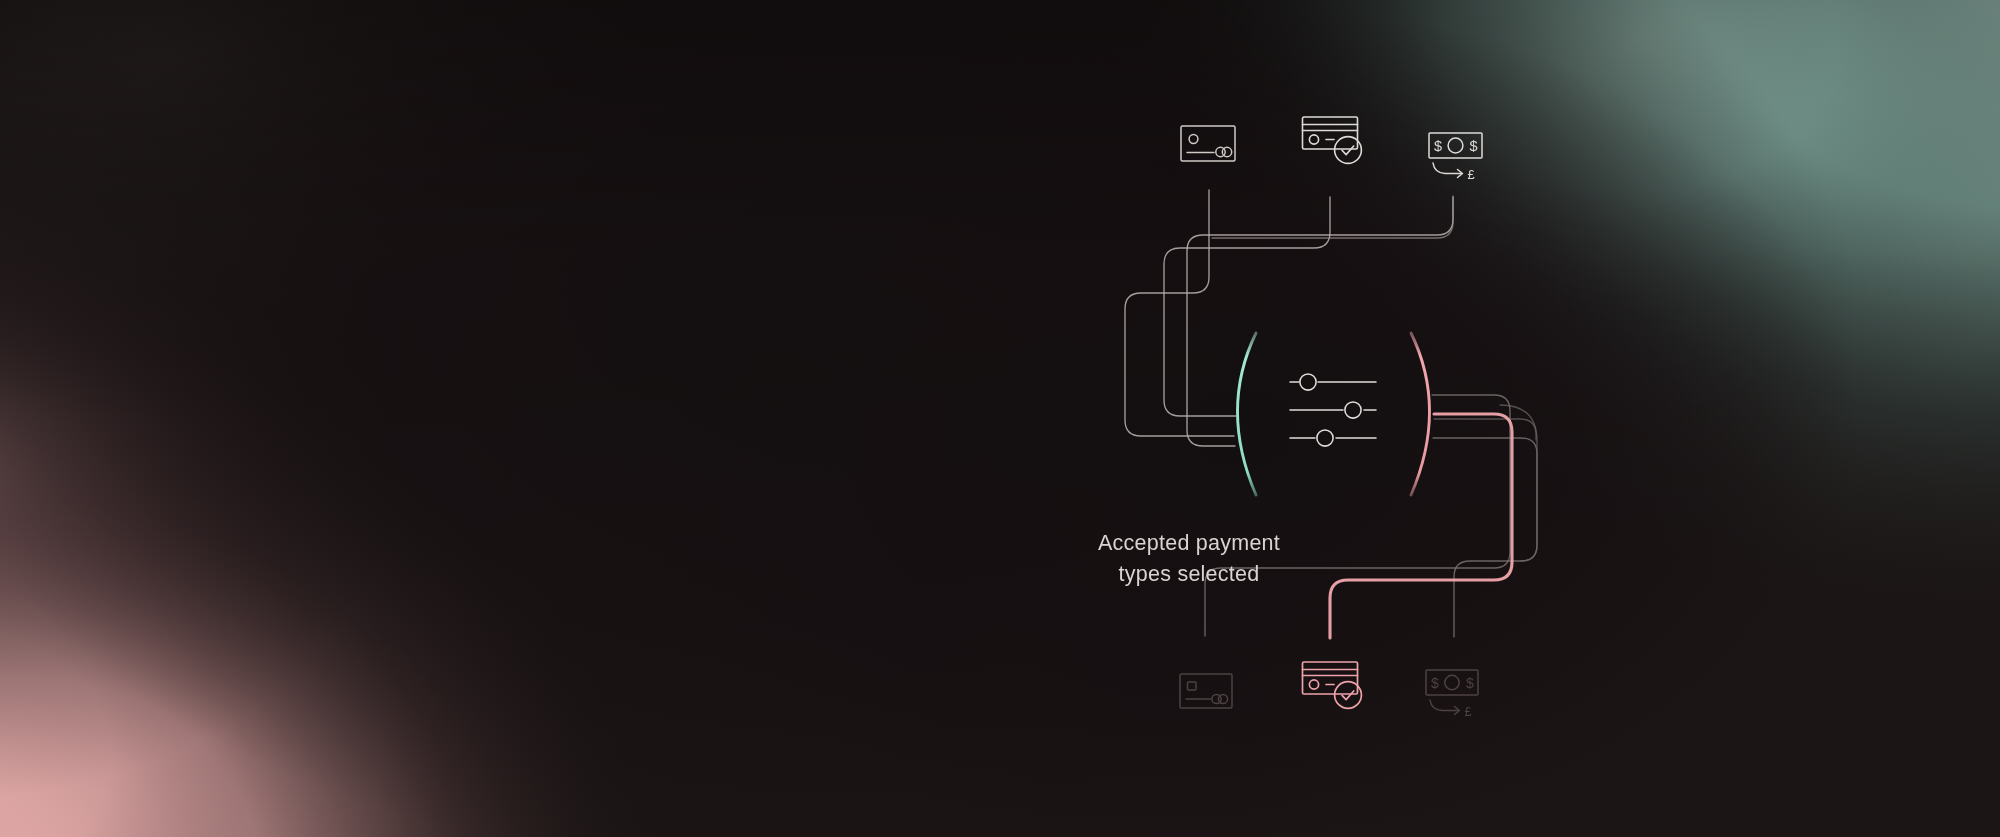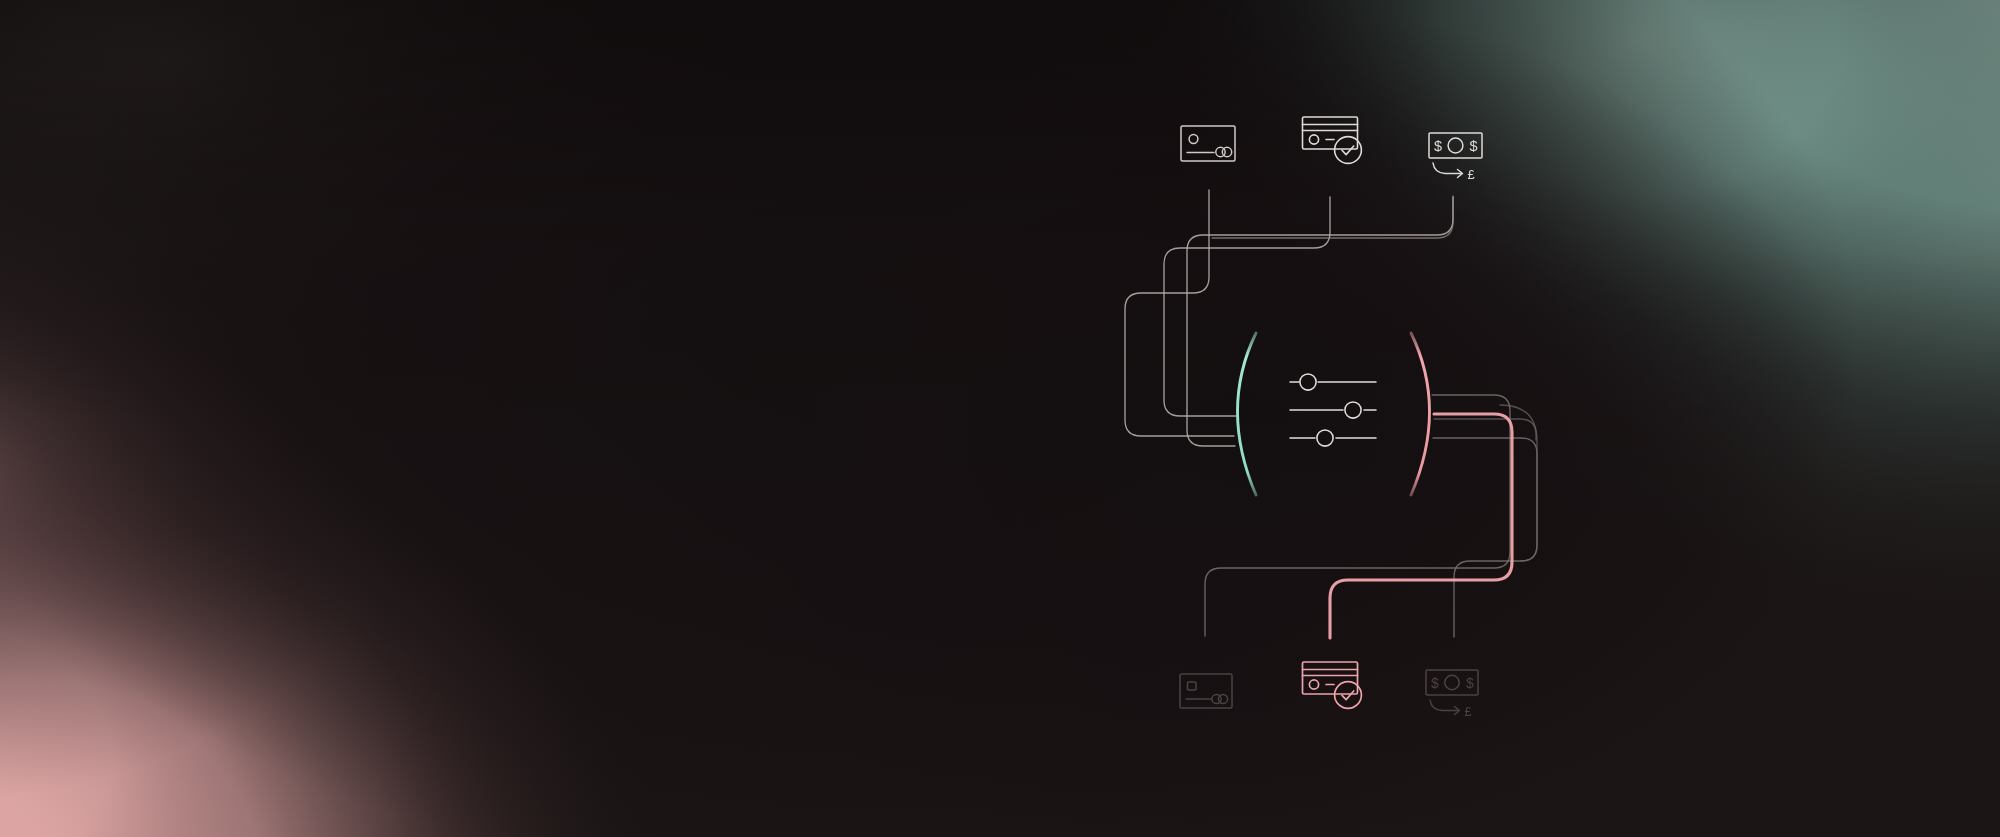--- a/index.html
+++ b/index.html
@@ -210,14 +210,16 @@
       <rect x="1426" y="670" width="52" height="25" rx="1"></rect>
       <circle cx="1452" cy="682.5" r="7.2"></circle>
       <text x="1435" y="688" font-family="Liberation Sans, sans-serif" font-size="14" fill="#4c4242" stroke="none" text-anchor="middle">$</text>
       <text x="1470" y="688" font-family="Liberation Sans, sans-serif" font-size="14" fill="#4c4242" stroke="none" text-anchor="middle">$</text>
       <path d="M1430,700 q1.5,10 12,10.5 h16.5"></path>
       <path d="M1454.5,706.5 l5,4 l-5,4"></path>
       <text x="1468" y="715.5" font-family="Liberation Sans, sans-serif" font-size="12.5" fill="#4c4242" stroke="none" text-anchor="middle">£</text>
     </g>
   </svg>
 
+  <div class="caption">Accepted payment
+types selected</div>
 
 </div>
 
 </body></html>

